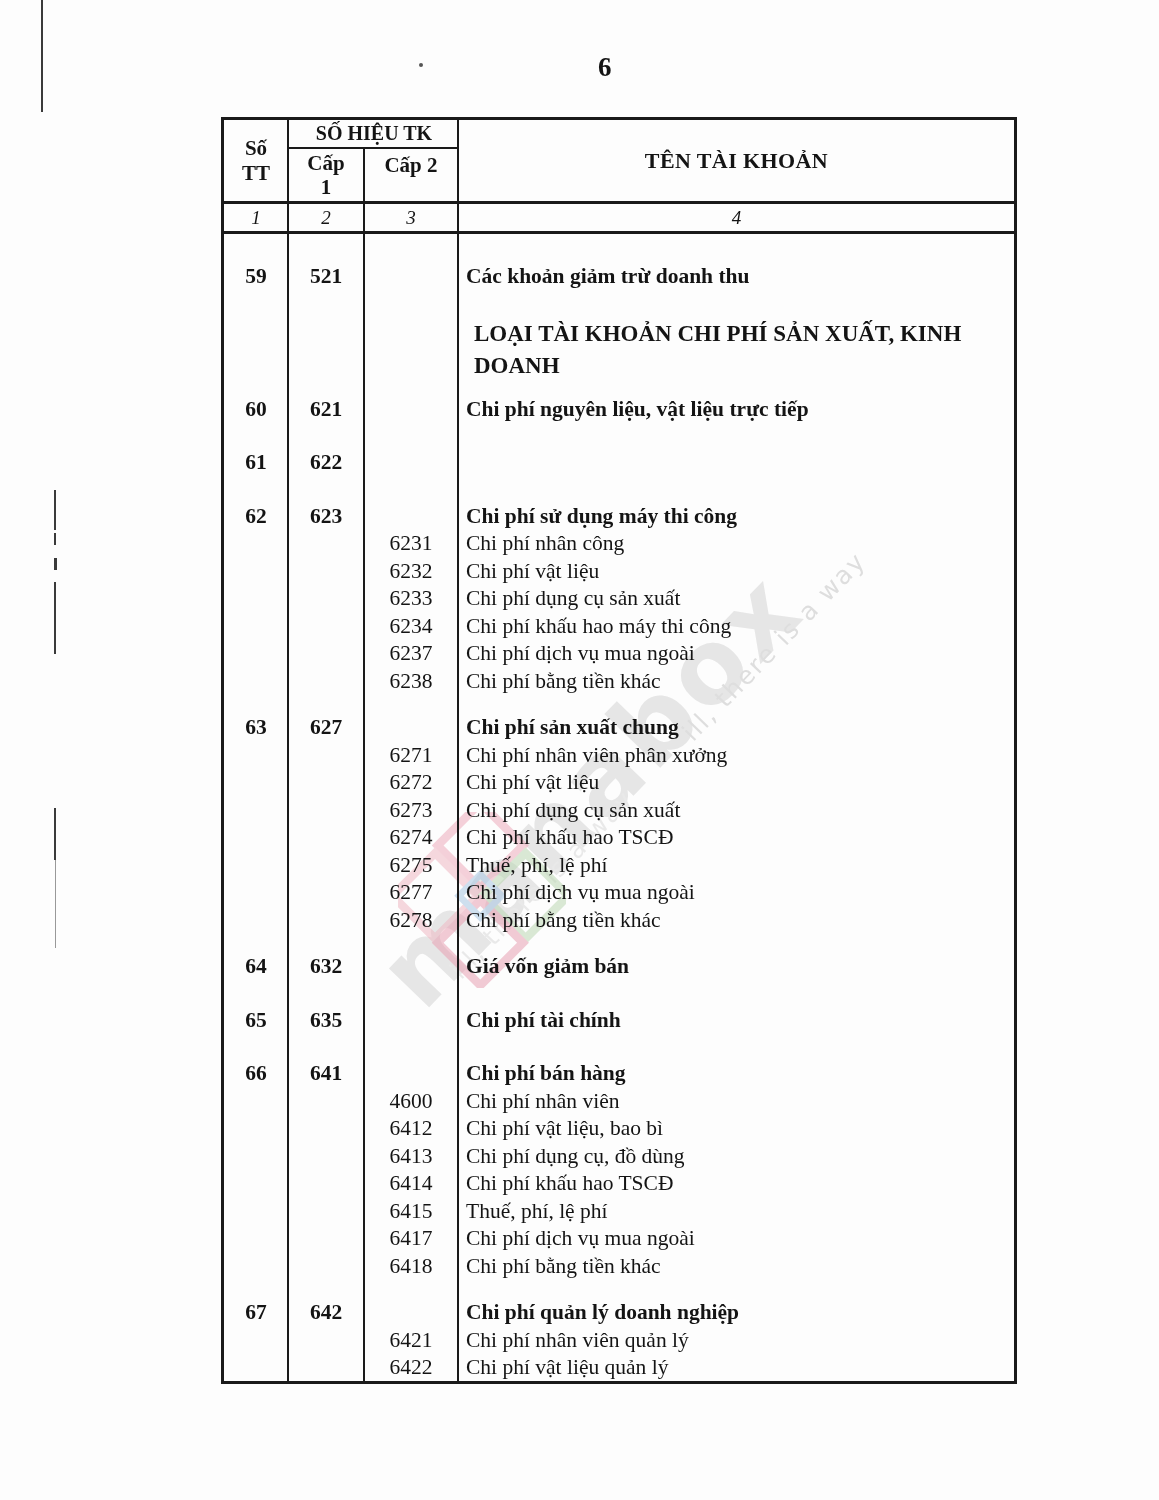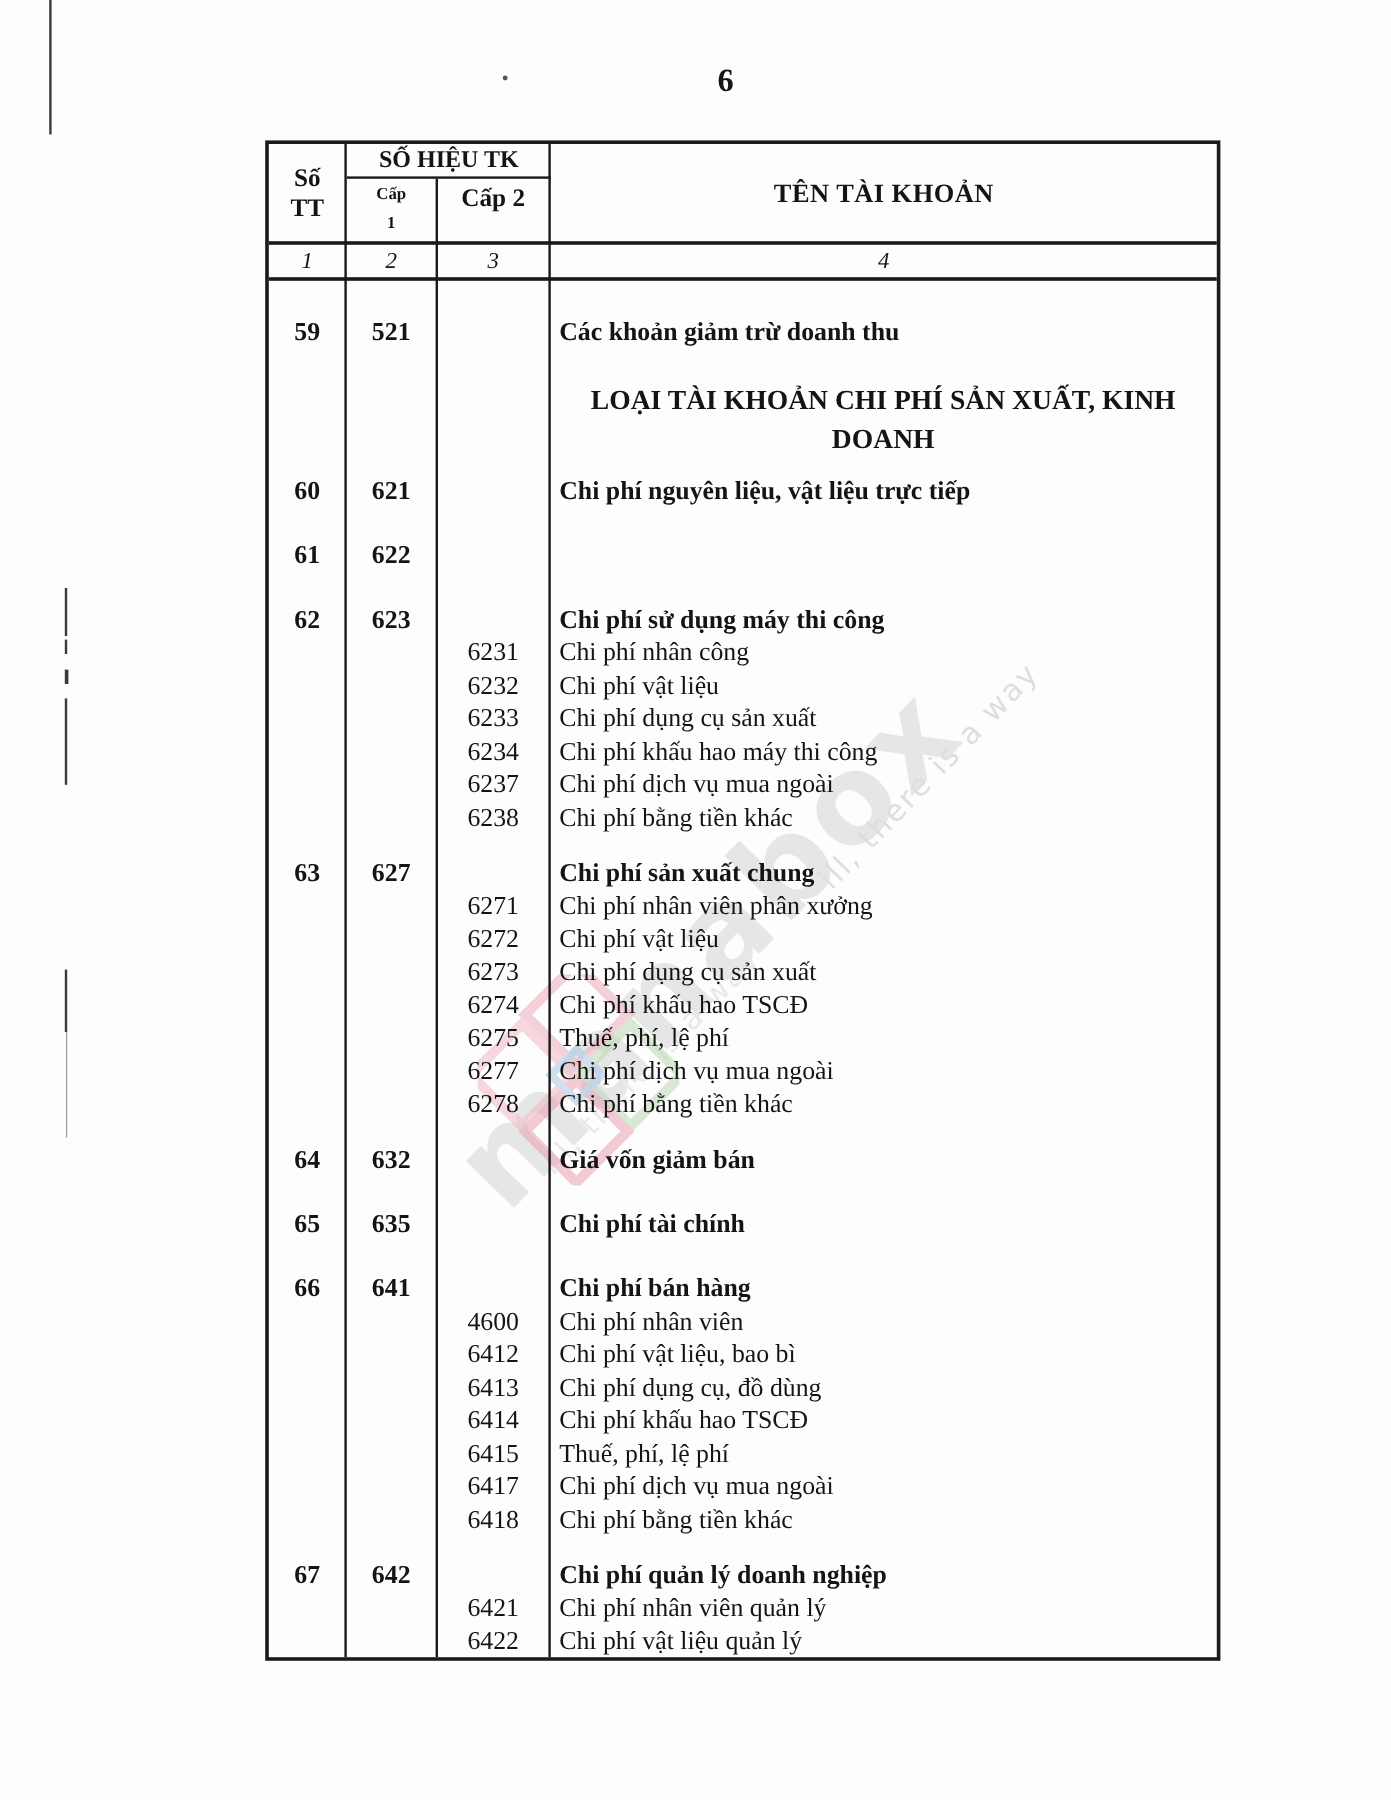--- a/index.html
+++ b/index.html
@@ -62,21 +62,21 @@
   .v2 { left:139px; top:29px; bottom:0; }
   .v3 { left:233px; top:0; bottom:0; }
   .hline { position:absolute; background:#1a1a1a; }
   .h1 { left:65px; width:170px; top:27px; height:2px; }
   .h2 { left:0; right:0; top:81px; height:3px; }
   .h3 { left:0; right:0; top:111px; height:3px; }
 
   .hcell { position:absolute; display:flex; align-items:center; justify-content:center; font-weight:700; text-align:center; }
   .h-stt   { left:0; top:0; width:64px; height:81px; flex-direction:column; font-size:21px; line-height:25px; }
   .h-group { left:65px; top:0; width:170px; height:27px; font-size:20px; }
-  .h-cap1  { left:65px; top:29px; width:74px; height:52px; flex-direction:column; font-size:14px; line-height:24px; }
+  .h-cap1  { left:65px; top:29px; width:74px; height:52px; flex-direction:column; font-size:21px; line-height:24px; }
   .h-cap2  { left:141px; top:29px; width:92px; height:52px; align-items:flex-end; padding-bottom:23px; box-sizing:border-box; font-size:21px; }
   .h-name  { left:235px; top:0; right:0; height:81px; font-size:22px; letter-spacing:0.4px; }
   .ixcell  { position:absolute; top:84px; height:27px; display:flex; align-items:center; justify-content:center; font-style:italic; font-size:19px; }
   .ix1 { left:0; width:64px; }
   .ix2 { left:65px; width:74px; }
   .ix3 { left:141px; width:92px; }
   .ix4 { left:235px; right:0; }
 
   .tbody { position:absolute; top:114px; left:0; right:0; bottom:0; overflow:hidden; }
   .trow {
@@ -86,21 +86,21 @@
   }
   .trow .c1, .trow .c2, .trow .c3 { text-align:center; }
   .trow .c4 { padding-left:8px; }
   .trow:first-child { margin-top:29px; }
   .r-major { font-weight:700; margin-top:19px; }
   .r-major + .r-major { margin-top:26px; }
   .r-heading { margin-top:27px; }
   .r-heading + .r-major { margin-top:14px; }
   .r-heading .c4 { padding-left:0; }
   .heading-text {
-    width:524px; margin:0 auto; text-align:center;
+    width:524px; margin:0 auto; 
     font-weight:700; font-size:23px; line-height:32px;
   }
 </style>
 </head>
 <body>
 
 <div class="margin-line ml-a"></div>
 <div class="margin-line ml-b"></div>
 <div class="margin-line ml-c"></div>
 <div class="margin-line ml-d"></div>

